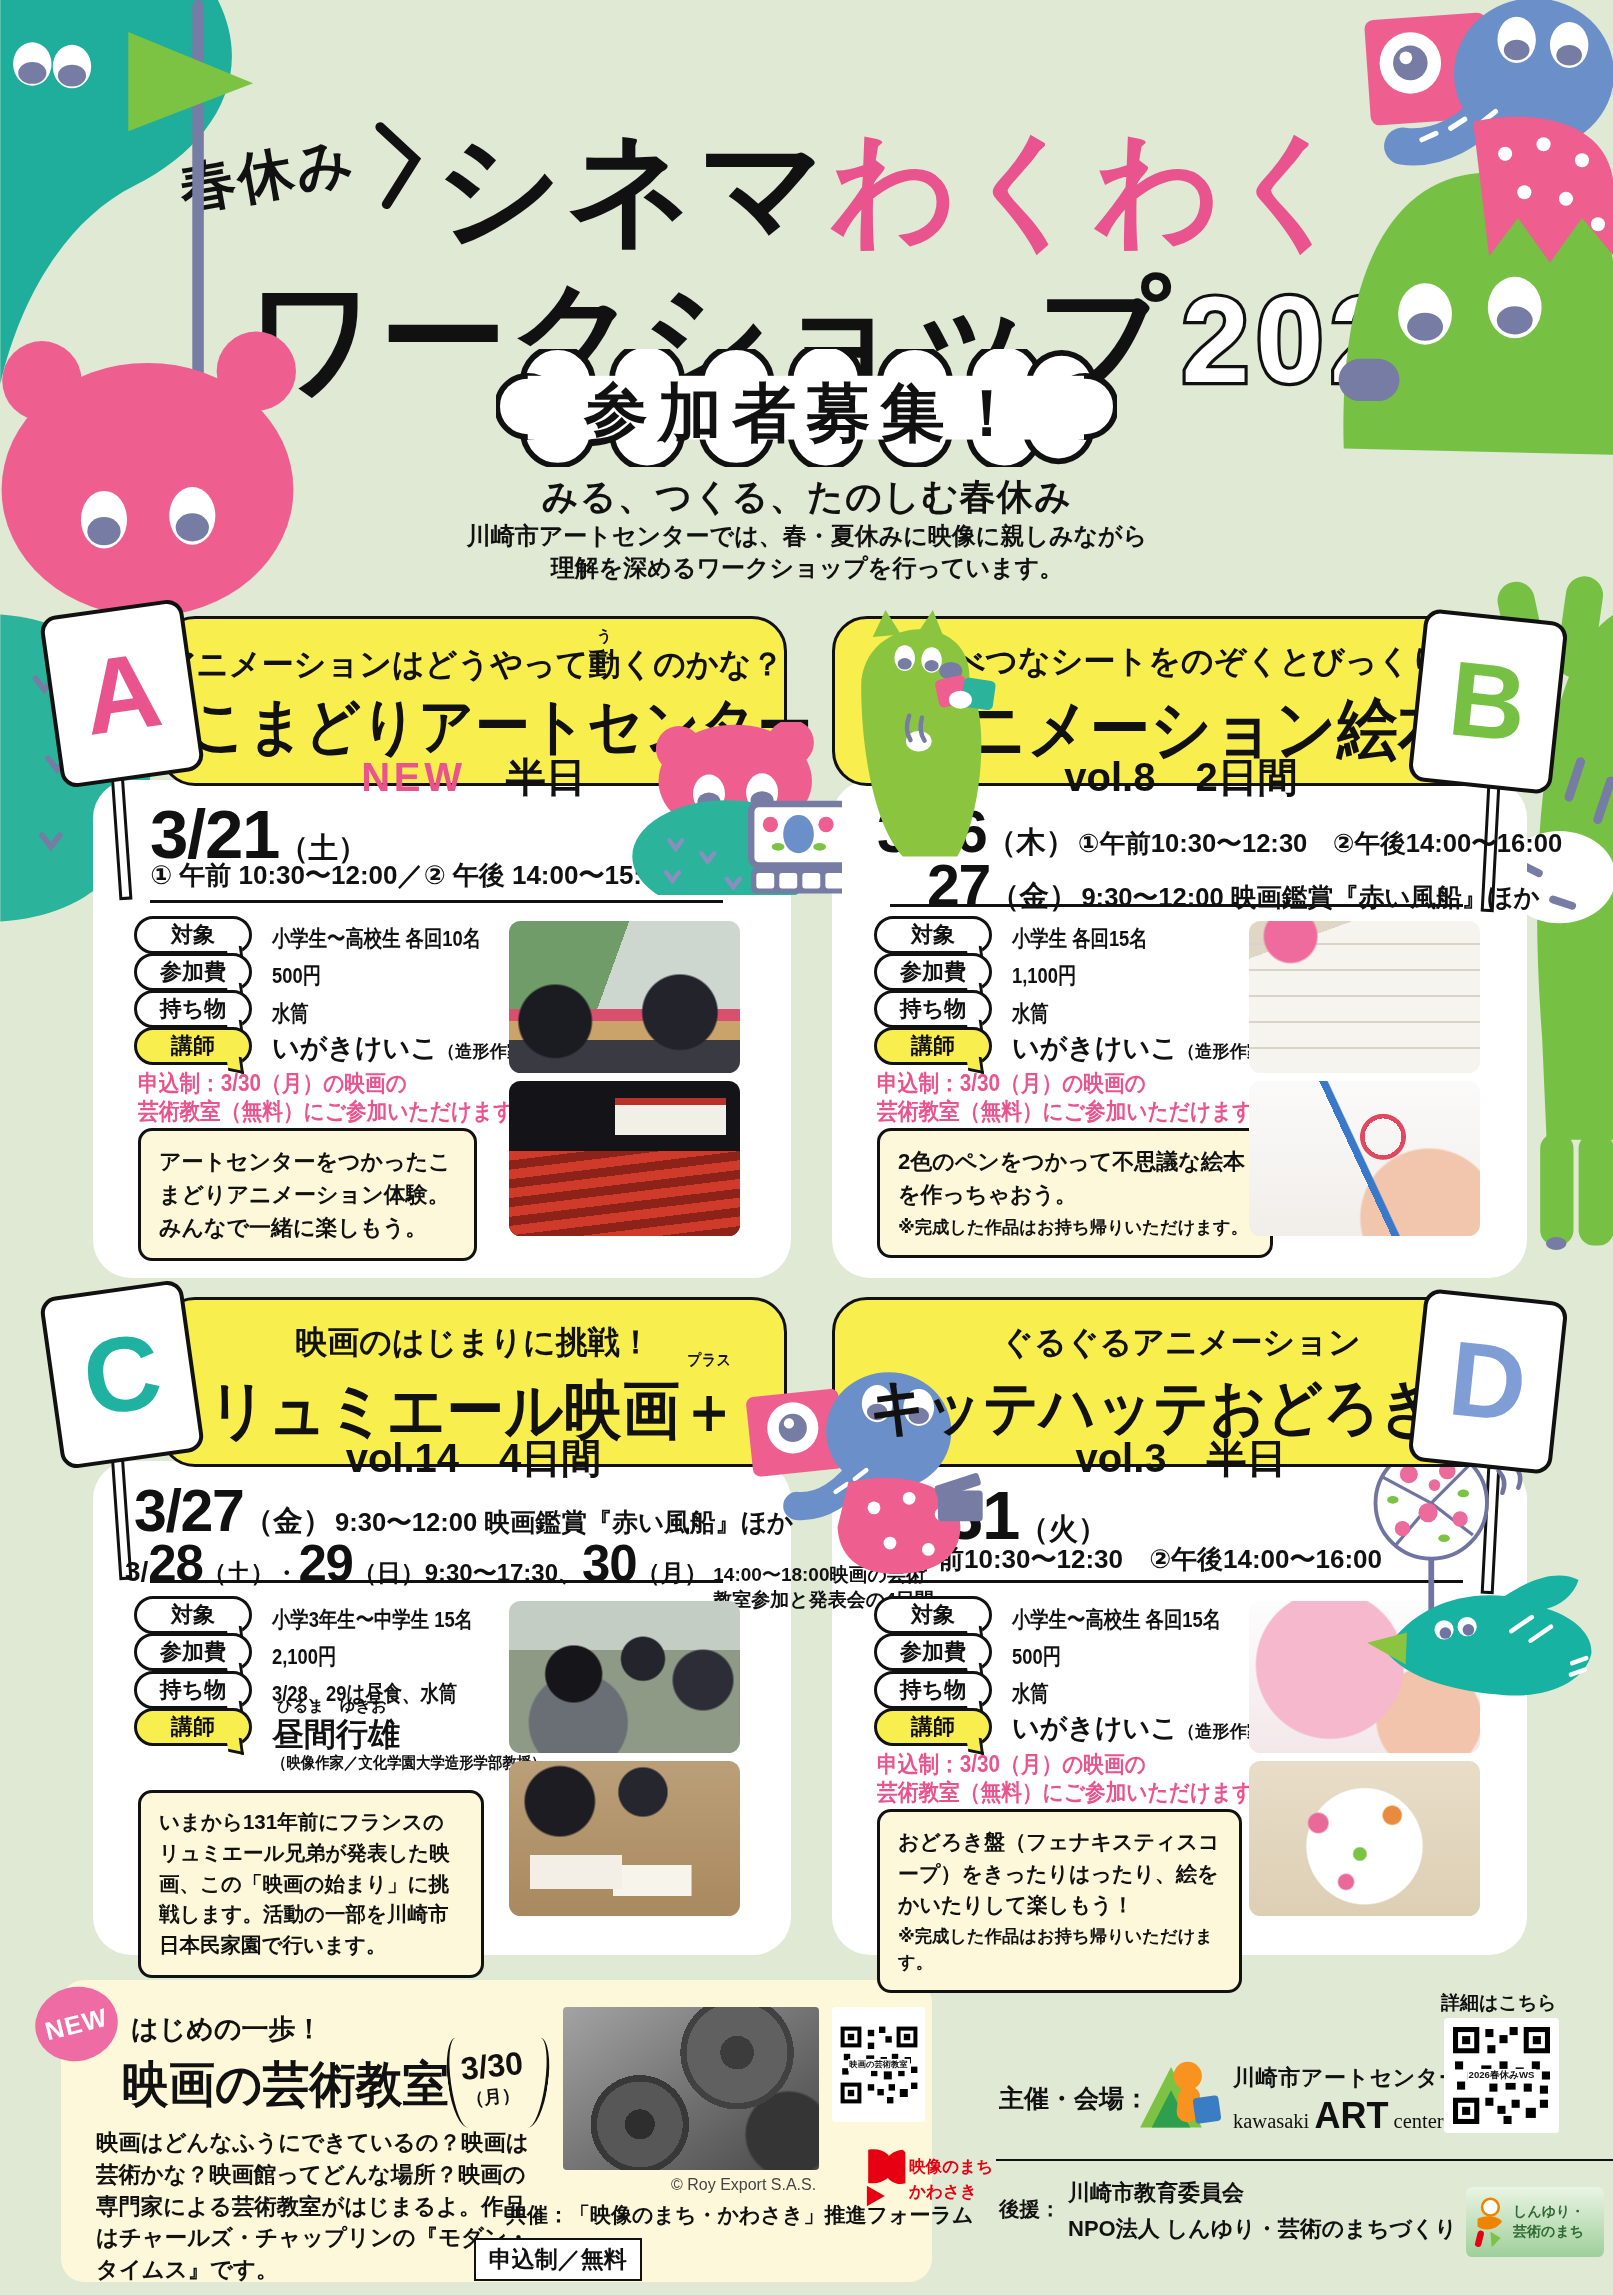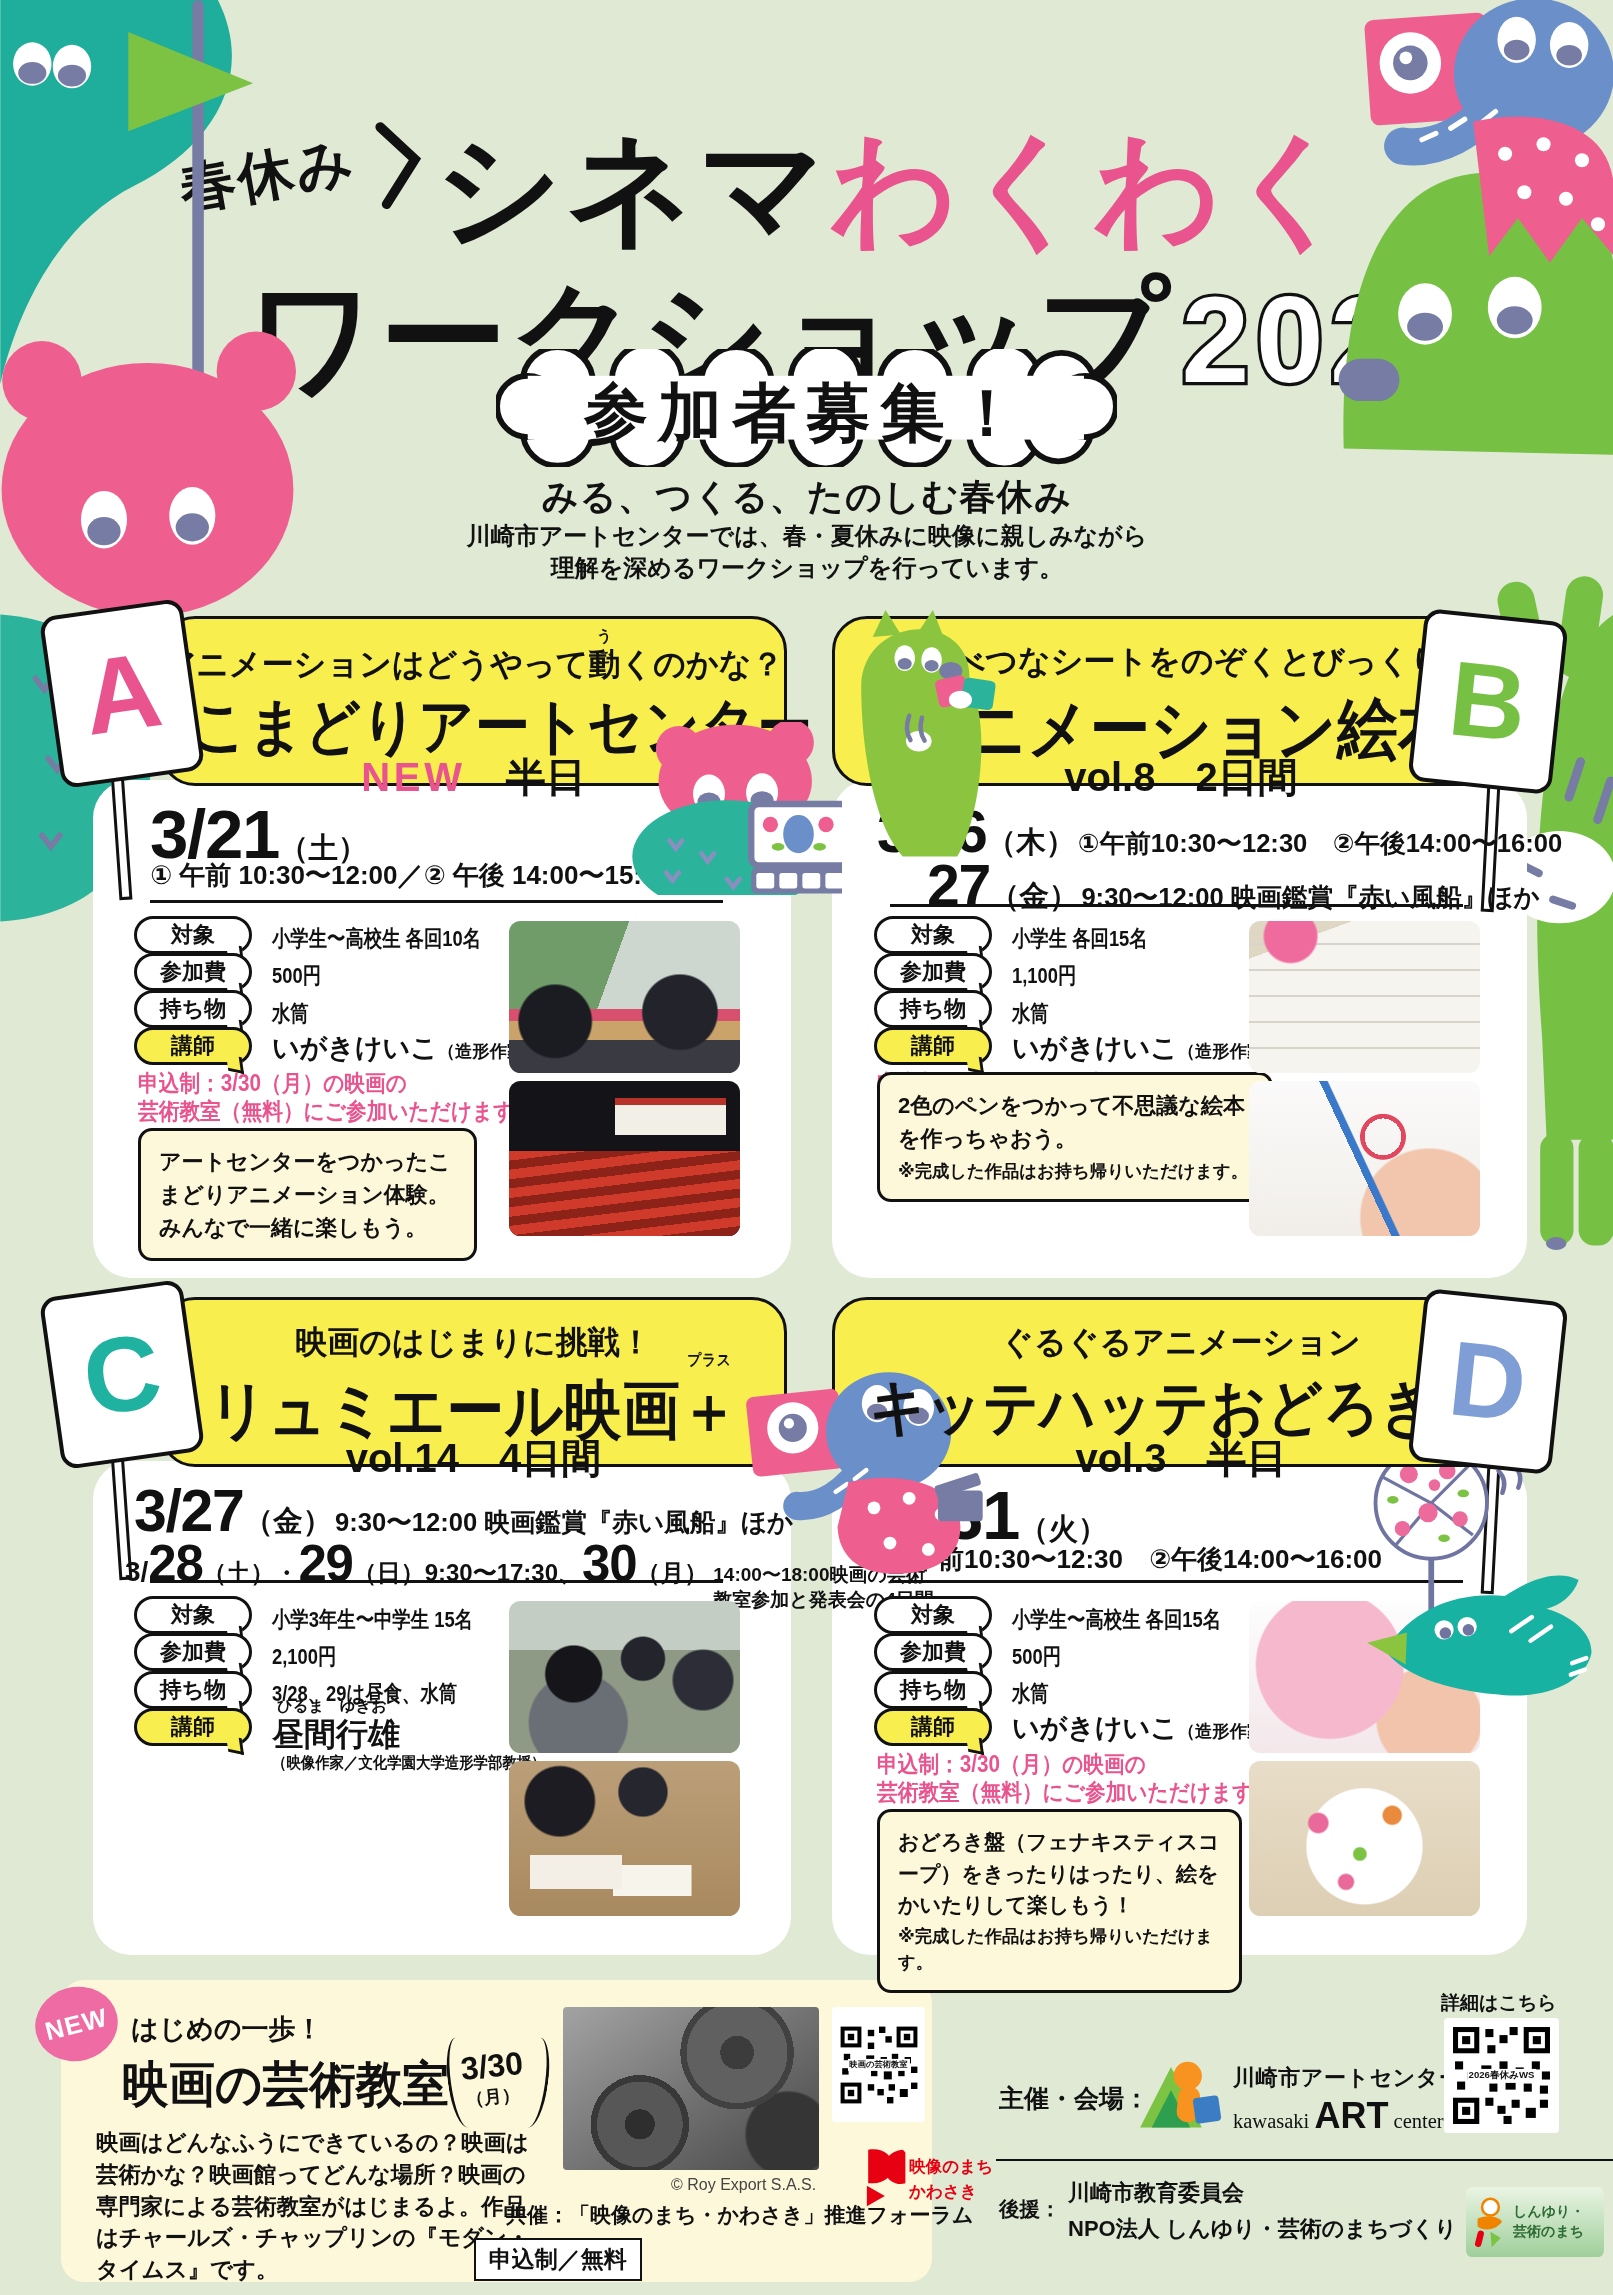--- a/index.html
+++ b/index.html
@@ -253,21 +253,21 @@
   <div class="bubble" style="left:874px;top:990px;">持ち物</div>
   <div class="bubble by" style="left:874px;top:1027px;">講師</div>
   <div class="val" style="left:1012px;top:923px;">小学生 各回15名</div>
   <div class="val" style="left:1012px;top:960px;">1,100円</div>
   <div class="val" style="left:1012px;top:998px;">水筒</div>
   <div class="abs" style="left:1012px;top:1030px;z-index:3;white-space:nowrap;">
     <span class="tname">いがきけいこ</span><span class="tnote">（造形作家）</span>
   </div>
   <div class="pinknote" style="left:877px;top:1068px;">申込制：3/30（月）の映画の</div>
   <div class="pinknote" style="left:877px;top:1096px;">芸術教室（無料）にご参加いただけます</div>
-  <div class="descbox" style="left:877px;top:1072px;width:396px;">
+  <div class="descbox" style="left:877px;top:1128px;width:396px;">
     <span>2色のペンをつかって不思議な絵本を作っちゃおう。</span>
     <div class="descnote">※完成した作品はお持ち帰りいただけます。</div>
   </div>
   <div class="photo" style="left:1249px;top:921px;width:231px;height:152px;background-image:radial-gradient(circle at 18% 10%,#ef6a9d 0 11%,transparent 12%),repeating-linear-gradient(0deg,transparent 0 24px,#d9d4c9 24px 26px),linear-gradient(160deg,#e0d6c4 0 16%,#f6f4ef 16% 100%);"></div>
   <div class="photo" style="left:1249px;top:1081px;width:231px;height:155px;background-image:radial-gradient(circle at 58% 36%,transparent 0 11%,#e2475f 11% 13.5%,transparent 14%),linear-gradient(65deg,transparent 0 47%,#3a78c9 47% 49.5%,transparent 50%),radial-gradient(circle at 78% 88%,#f2c6ad 0 30%,transparent 31%),linear-gradient(#fbfafa,#f1eee9);"></div>
   <svg class="abs" style="left:842px;top:610px;z-index:5" width="160" height="253" viewBox="0 0 250 395">
     <polygon points="48,42 68,0 92,38" fill="#8bc53f"></polygon>
       <polygon points="118,36 142,0 158,40" fill="#8bc53f"></polygon>
     <path d="M30,120 C30,60 80,28 125,30 C175,32 205,70 198,115 C235,170 215,330 180,385 L95,385 C45,330 30,200 30,120 Z" fill="#8bc53f"></path>
     <ellipse cx="98" cy="75" rx="16" ry="20" fill="#fff"></ellipse>
@@ -319,20 +319,23 @@
   <div class="bubble" style="left:134px;top:1671px;">持ち物</div>
   <div class="bubble by" style="left:134px;top:1708px;">講師</div>
   <div class="val" style="left:272px;top:1604px;">小学3年生〜中学生 15名</div>
   <div class="val" style="left:272px;top:1641px;">2,100円</div>
   <div class="val" style="left:272px;top:1678px;">3/28、29は昼食、水筒</div>
   <div class="abs" style="left:277px;top:1696px;font-size:15.4px;font-weight:700;z-index:3;">ひるま　ゆきお</div>
   <div class="abs" style="left:272px;top:1713px;z-index:3;white-space:nowrap;">
     <span class="tname" style="font-size:32px;">昼間行雄</span>
   </div>
   <div class="abs" style="left:272px;top:1753px;font-size:16px;font-weight:700;z-index:3;transform:scaleX(.9);transform-origin:left;white-space:nowrap;">（映像作家／文化学園大学造形学部教授）</div>
+  <div class="descbox" style="left:138px;top:1790px;width:346px;font-size:20.5px;">
+    <span>いまから131年前にフランスのリュミエール兄弟が発表した映画、この「映画の始まり」に挑戦します。活動の一部を川崎市日本民家園で行います。</span>
+  </div>
   <div class="photo" style="left:509px;top:1601px;width:231px;height:152px;background-image:radial-gradient(circle at 28% 48%,#15151a 0 15%,transparent 16%),radial-gradient(circle at 58% 38%,#23242c 0 13%,transparent 14%),radial-gradient(circle at 84% 52%,#2c2d36 0 14%,transparent 15%),radial-gradient(circle at 30% 80%,#6a6f76 0 24%,transparent 25%),linear-gradient(#c3cdc3 0 32%,#8e9a86 32% 100%);"></div>
   <div class="photo" style="left:509px;top:1761px;width:231px;height:155px;background-image:linear-gradient(#f3efe6,#f3efe6),linear-gradient(#f7f4ec,#f7f4ec),radial-gradient(circle at 22% 26%,#1c1c22 0 16%,transparent 17%),radial-gradient(circle at 58% 20%,#26262e 0 13%,transparent 14%),linear-gradient(#bb9f78,#a9895f);background-size:40% 22%,34% 20%,auto,auto,auto;background-position:15% 78%,68% 84%,0 0,0 0,0 0;background-repeat:no-repeat;"></div>
   <svg class="abs" style="left:730px;top:1364px;z-index:5" width="256" height="211" viewBox="0 0 400 330">
     <rect x="30" y="45" width="145" height="125" rx="12" transform="rotate(-6 102 107)" fill="#ee5f90"></rect>
     <circle cx="98" cy="100" r="40" fill="#fff"></circle>
       <circle cx="98" cy="100" r="22" fill="#767ca3"></circle>
       <circle cx="92" cy="93" r="8" fill="#fff"></circle>
     <ellipse cx="248" cy="105" rx="98" ry="92" fill="#6b8fc9"></ellipse>
     <path d="M215,150 C180,205 140,225 105,222" stroke="#6b8fc9" stroke-width="44" fill="none" stroke-linecap="round"></path>
     <g stroke="#fff" stroke-width="7" stroke-linecap="round">

